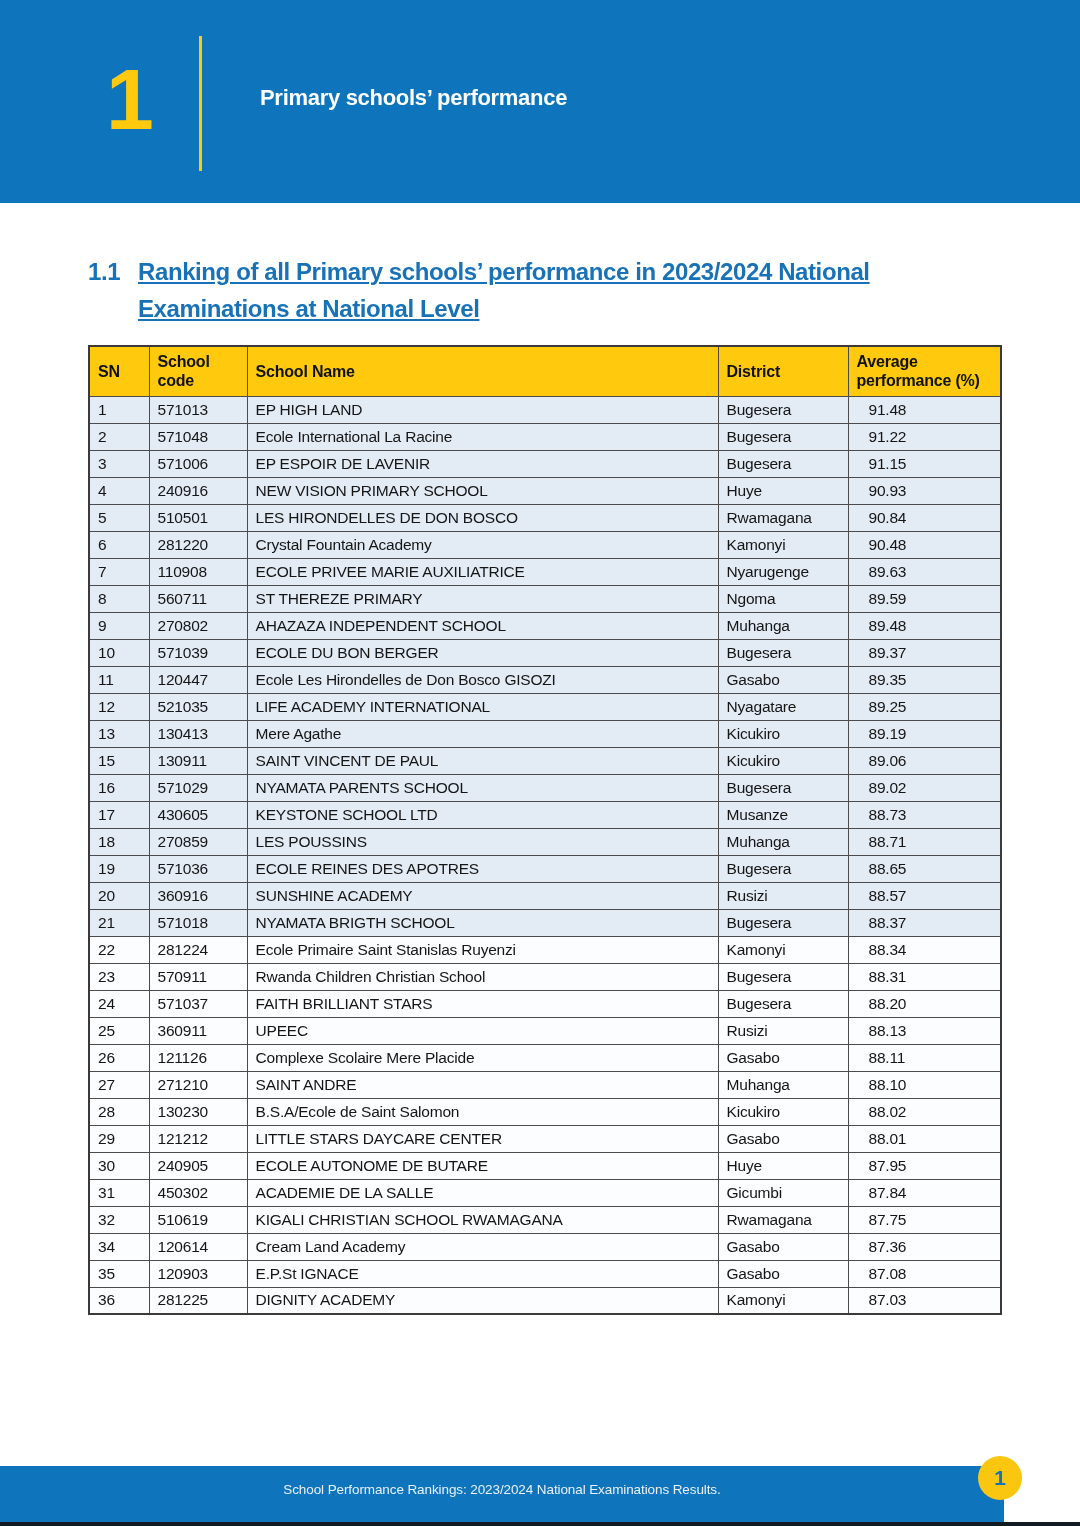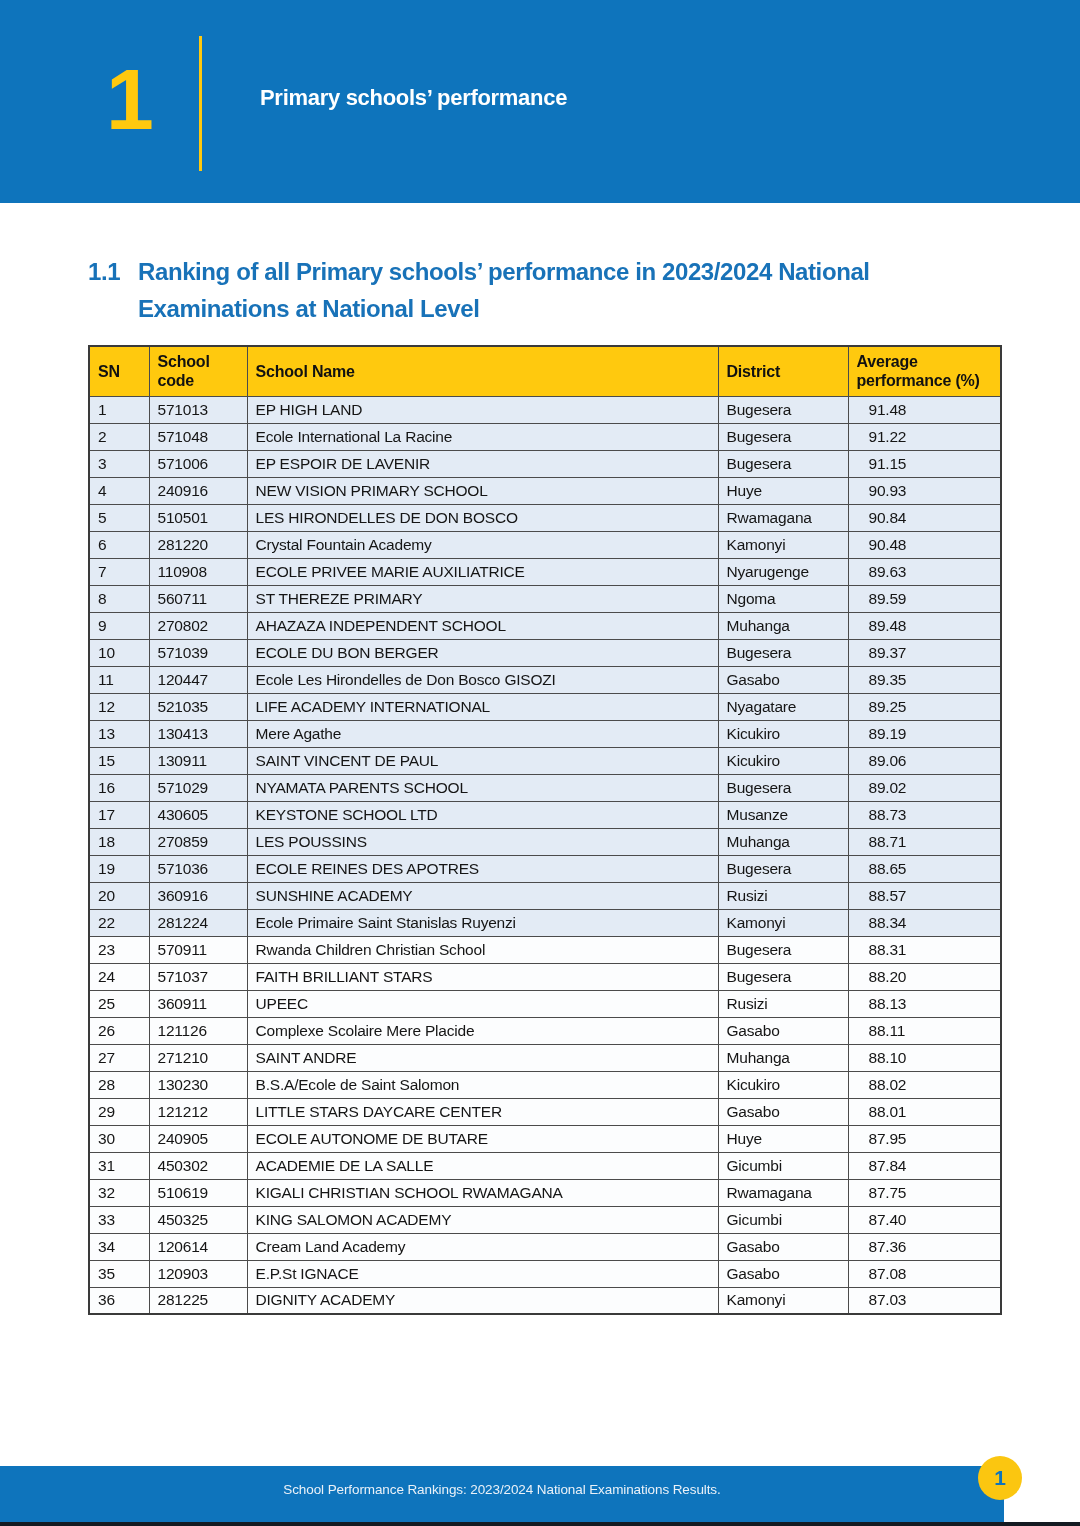--- a/index.html
+++ b/index.html
@@ -48,21 +48,21 @@
   .section-heading {
     display: flex;
     padding: 253px 0 0 88px;
     color: #1872B8;
     font-weight: bold;
     font-size: 24px;
     line-height: 37px;
     letter-spacing: -0.4px;
   }
   .section-num { width: 50px; flex: none; }
-  .section-text { width: 800px; }
+  .section-text { width: 800px; text-decoration: underline; }
 
   
   table.rankings {
     margin: 18px 0 8px 88px;
     width: 912px;
     border-collapse: collapse;
     table-layout: fixed;
     border: 2px solid #3a3a3a;
   }
   table.rankings col.c-sn       { width: 60px; }
@@ -292,20 +292,27 @@
           <td class="avg">88.65</td>
         </tr>
         <tr>
           <td>20</td>
           <td>360916</td>
           <td>SUNSHINE ACADEMY</td>
           <td>Rusizi</td>
           <td class="avg">88.57</td>
         </tr>
         <tr>
+          <td>21</td>
+          <td>571018</td>
+          <td>NYAMATA BRIGTH SCHOOL</td>
+          <td>Bugesera</td>
+          <td class="avg">88.37</td>
+        </tr>
+        <tr>
           <td>22</td>
           <td>281224</td>
           <td>Ecole Primaire Saint Stanislas Ruyenzi</td>
           <td>Kamonyi</td>
           <td class="avg">88.34</td>
         </tr>
         <tr>
           <td>23</td>
           <td>570911</td>
           <td>Rwanda Children Christian School</td>
@@ -369,27 +376,20 @@
           <td class="avg">87.84</td>
         </tr>
         <tr>
           <td>32</td>
           <td>510619</td>
           <td>KIGALI CHRISTIAN SCHOOL RWAMAGANA</td>
           <td>Rwamagana</td>
           <td class="avg">87.75</td>
         </tr>
         <tr>
-          <td>33</td>
-          <td>450325</td>
-          <td>KING SALOMON ACADEMY</td>
-          <td>Gicumbi</td>
-          <td class="avg">87.40</td>
-        </tr>
-        <tr>
           <td>34</td>
           <td>120614</td>
           <td>Cream Land Academy</td>
           <td>Gasabo</td>
           <td class="avg">87.36</td>
         </tr>
         <tr>
           <td>35</td>
           <td>120903</td>
           <td>E.P.St IGNACE</td>

